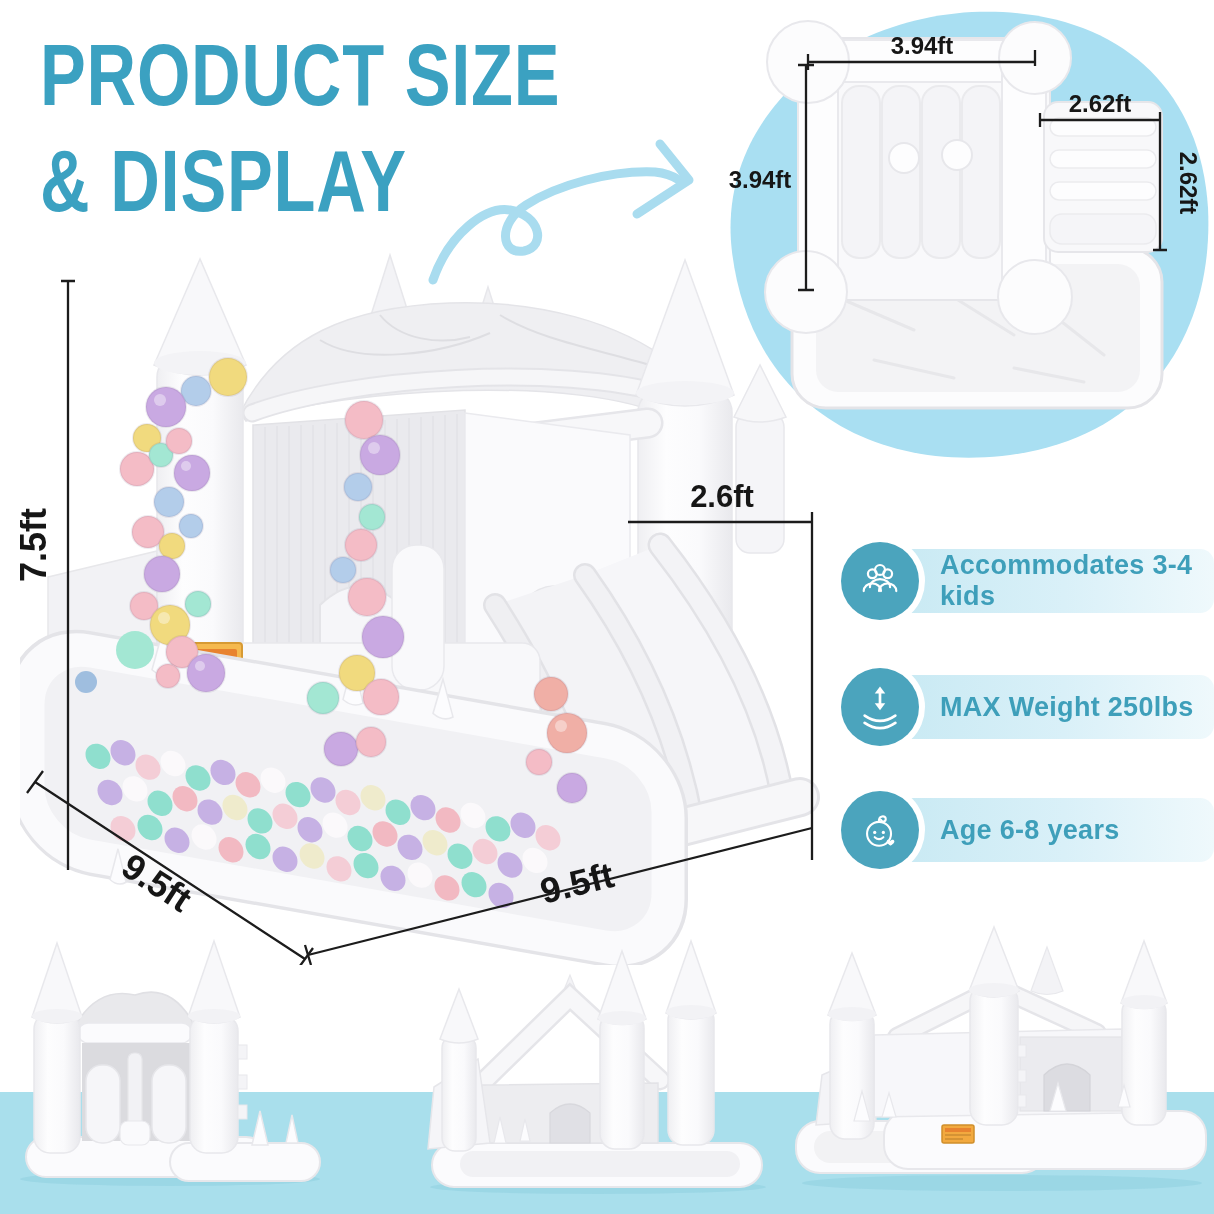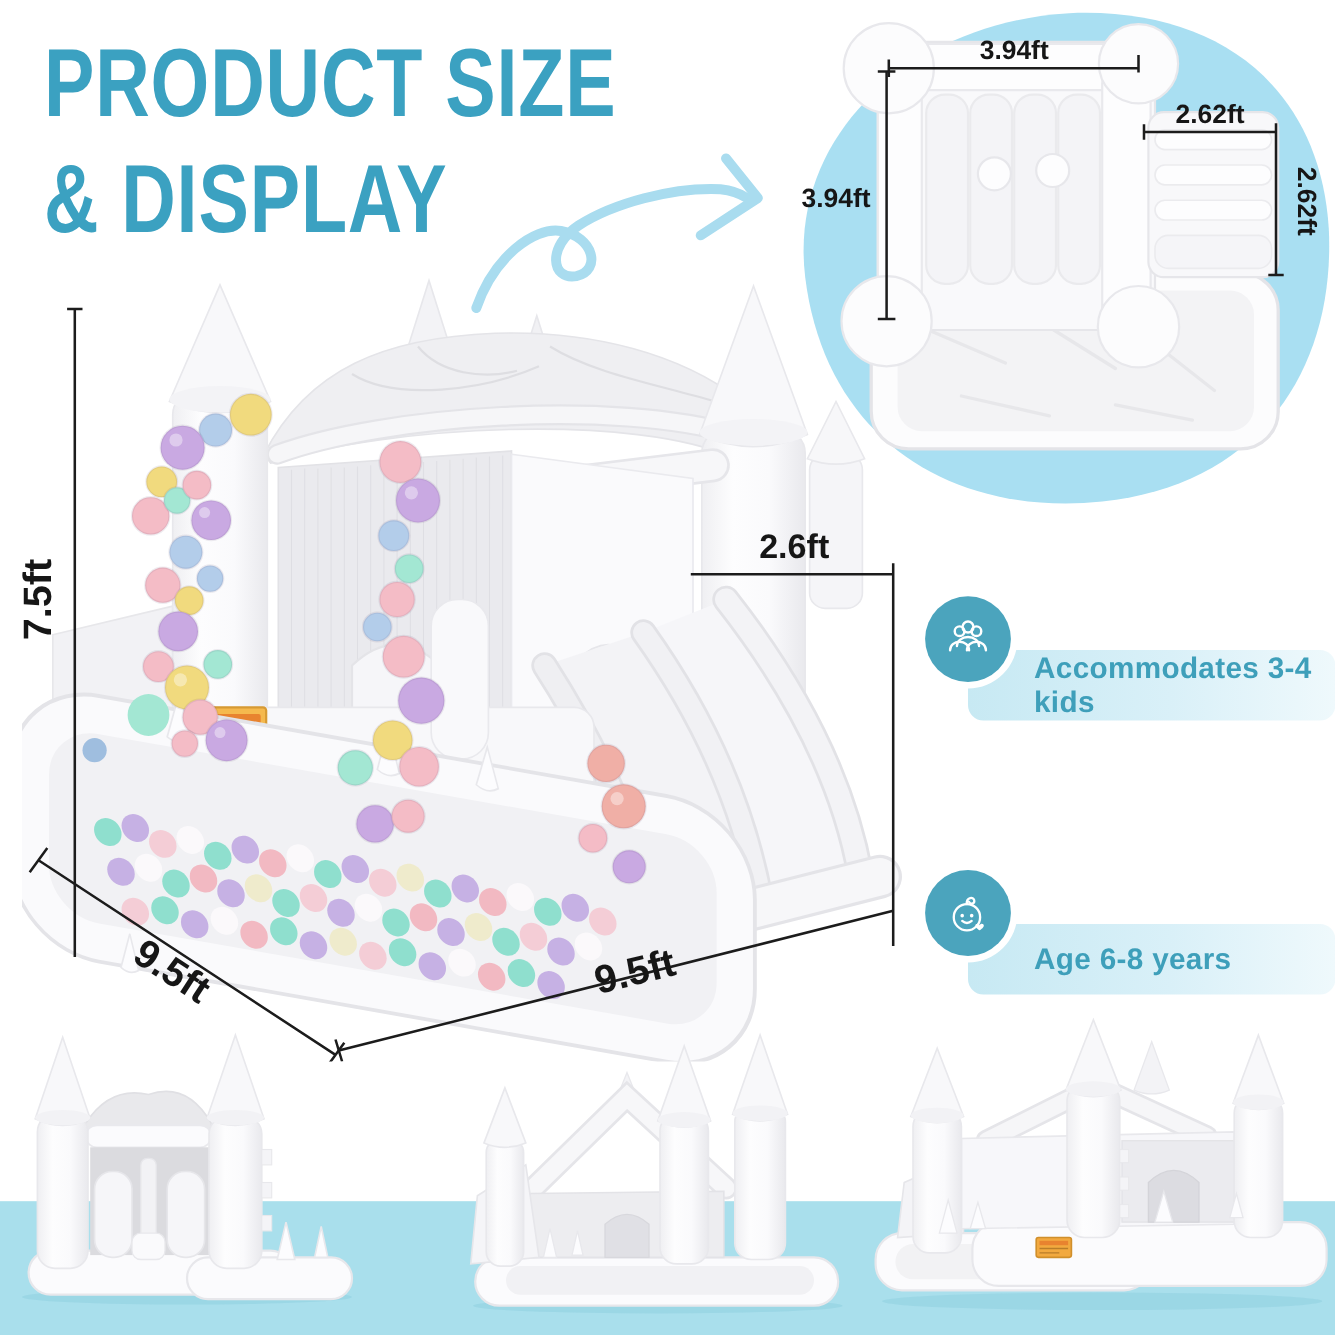--- a/index.html
+++ b/index.html
@@ -7,21 +7,21 @@
           font-family:"Liberation Sans", sans-serif;}
   .abs{position:absolute;}
   
   .title{left:40px;top:22px;color:#3BA1C1;font-weight:bold;font-size:88px;line-height:106px;
          transform:scaleX(0.78);transform-origin:top left;letter-spacing:1px;white-space:nowrap;}
   .title span{display:block;}
   
   .badge{left:841px;width:373px;height:78px;}
   .badge-band{position:absolute;left:39px;top:7px;width:334px;height:64px;border-radius:14px;
               background:linear-gradient(90deg,#C7E9F3 0%,#D9F0F8 55%,#EFF9FC 100%);
-              display:flex;align-items:center;margin-top:42px;}
+              display:flex;align-items:center;}
   .badge-band span{padding-left:60px;color:#3E9FBA;font-weight:bold;font-size:27px;letter-spacing:.3px;}
   .badge-circle{position:absolute;left:0;top:0;width:78px;height:78px;border-radius:50%;
                 background:#4BA4BD;box-shadow:0 0 0 6px #ffffff;display:flex;align-items:center;justify-content:center;}
   
   .floor{left:0;top:1092px;width:1214px;height:122px;background:#A9DFEC;}
   .dim-big{font-weight:bold;font-size:36px;fill:#161616;}
   .dim-mid{font-weight:bold;font-size:31px;fill:#161616;}
   .dim-small{font-weight:bold;font-size:24px;fill:#161616;}
   .dline{stroke:#1C1C1C;stroke-width:2.3;fill:none;}
 </style>
@@ -284,20 +284,34 @@
         <circle cx="24" cy="12.5" r="5.2"></circle>
         <path d="M13.5,30.5 A10.5,8.5 0 0 1 34.5,30.5"></path>
         <circle cx="16" cy="16.5" r="4.6"></circle>
         <path d="M7,34.5 A9,8 0 0 1 25,34.5"></path>
         <circle cx="32" cy="16.5" r="4.6"></circle>
         <path d="M23,34.5 A9,8 0 0 1 41,34.5"></path>
       </svg>
     </div>
   </div>
 
+  <div class="abs badge" style="top:668px;">
+    <div class="badge-band">
+      <span>MAX Weight 250lbs</span>
+    </div>
+    <div class="badge-circle">
+      <svg width="46" height="46" viewBox="0 0 48 48" fill="none" stroke="#ffffff" stroke-width="2.8" stroke-linecap="round">
+        <path d="M24,9.5 V20.5"></path>
+        <path d="M24,2.5 L18.5,10 H29.5 Z" fill="#ffffff" stroke="none"></path>
+        <path d="M24,27.5 L18.5,20 H29.5 Z" fill="#ffffff" stroke="none"></path>
+        <path d="M8,33 Q24,44 40,33"></path>
+        <path d="M8,40.5 Q24,51.5 40,40.5"></path>
+      </svg>
+    </div>
+  </div>
 
   <div class="abs badge" style="top:791px;">
     <div class="badge-band">
       <span>Age 6-8 years</span>
     </div>
     <div class="badge-circle">
       <svg width="46" height="46" viewBox="0 0 48 48" fill="none" stroke="#ffffff" stroke-width="2.2" stroke-linecap="round">
         <circle cx="23" cy="28" r="12.5"></circle>
         <path d="M23,15.5 C22,9 30,8 30,12.5 C30,15.5 26,16 25,13.5"></path>
         <circle cx="18.5" cy="26.5" r="1.7" fill="#ffffff" stroke="none"></circle>

